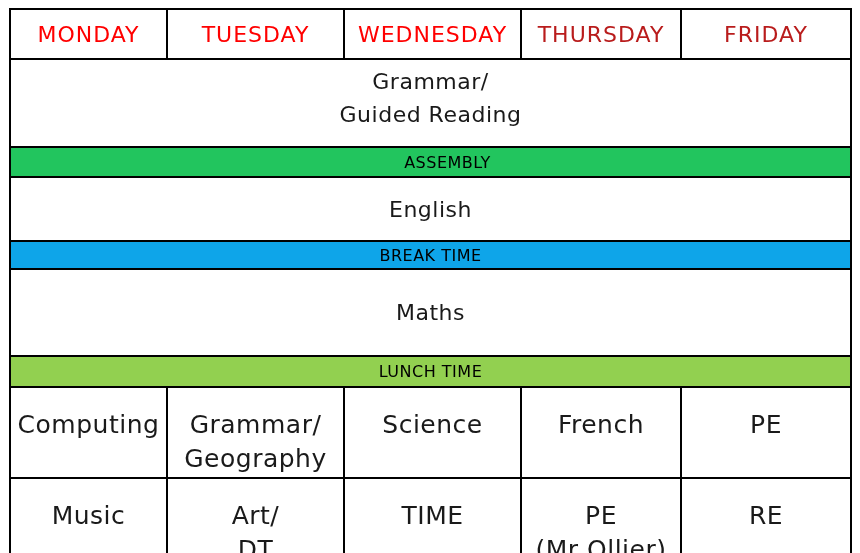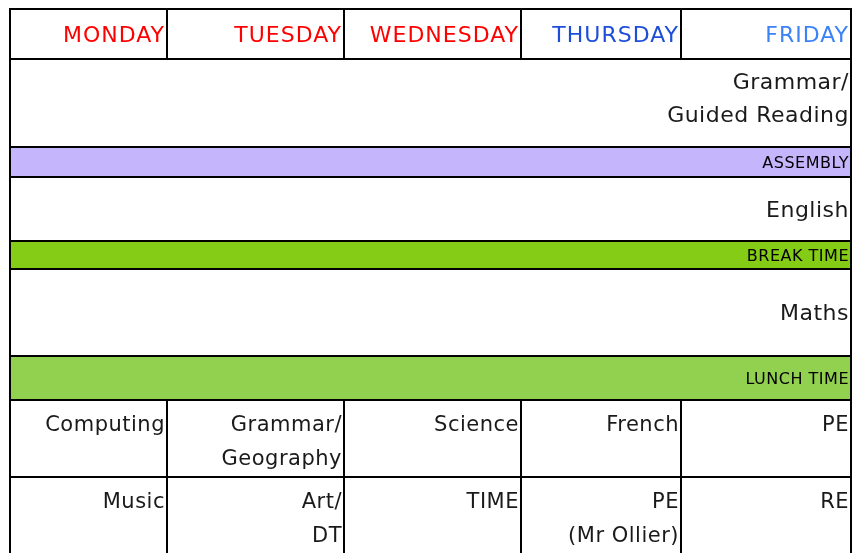--- a/index.html
+++ b/index.html
@@ -18,31 +18,31 @@
   table.timetable {
     position: absolute;
     left: 9px;
     top: 8px;
     width: 841px;
     border-collapse: collapse;
     table-layout: fixed;
   }
   table.timetable td {
     border: 2px solid #000000;
-    text-align: right;
+    text-align: center;
     overflow: hidden;
   }
   
   tr.r-header  { height: 50px; }
   tr.r-grammar { height: 88px; }
   tr.r-banner-1 { height: 30px; }
   tr.r-english { height: 64px; }
   tr.r-banner-2 { height: 28px; }
   tr.r-maths   { height: 87px; padding-left: 43px; }
-  tr.r-banner-3 { height: 44px; }
+  tr.r-banner-3 { height: 31px; }
   tr.r-pm1     { height: 67px; }
   tr.r-pm2     { height: 68px; }
 
   td.day-cell {
     vertical-align: middle;
     font-size: 22px;
     letter-spacing: 1px;
     font-weight: 400;
   }
   td.merged-cell {
@@ -57,22 +57,22 @@
     padding-top: 5px;
   }
   td.banner-cell {
     vertical-align: middle;
     font-size: 16px;
     letter-spacing: 0.5px;
     color: #000000;
   }
   td.lesson-cell {
     vertical-align: top;
-    padding-top: 6px;
-    font-size: 21px;
+    padding-top: 20px;
+    font-size: 25px;
     letter-spacing: 0.5px;
     line-height: 34px;
   }
   .line { min-height: 1px; }
 </style>
 </head>
 <body>
 
 <div class="canvas">
   <table class="timetable">
@@ -82,41 +82,41 @@
       <col style="width:177px">
       <col style="width:160px">
       <col style="width:170px">
     </colgroup>
     <tbody>
 
       <tr class="r-header">
         <td class="day-cell" style="color: rgb(255, 0, 0);">MONDAY</td>
         <td class="day-cell" style="color: rgb(255, 0, 0); margin-left: 23px;">TUESDAY</td>
         <td class="day-cell" style="color: rgb(255, 0, 0);">WEDNESDAY</td>
-        <td class="day-cell" style="color: #1d4ed8;">THURSDAY</td>
-        <td class="day-cell" style="color: #3b82f6;">FRIDAY</td>
+        <td class="day-cell" style="color: #b91c1c;">THURSDAY</td>
+        <td class="day-cell" style="color: #b91c1c;">FRIDAY</td>
       </tr>
 
       <tr class="r-grammar">
         <td colspan="5" class="merged-cell top-align">
           <div class="line">Grammar/</div>
           <div class="line">Guided Reading</div>
         </td>
       </tr>
 
       <tr class="r-banner-1">
-        <td colspan="5" class="banner-cell" style="background-color: #c4b5fd; padding-left: 35px;">ASSEMBLY</td>
+        <td colspan="5" class="banner-cell" style="background-color: #22c55e; padding-left: 35px;">ASSEMBLY</td>
       </tr>
 
       <tr class="r-english">
         <td colspan="5" class="merged-cell">English</td>
       </tr>
 
       <tr class="r-banner-2">
-        <td colspan="5" class="banner-cell" style="background-color: #84cc16;">BREAK TIME</td>
+        <td colspan="5" class="banner-cell" style="background-color: #0ea5e9;">BREAK TIME</td>
       </tr>
 
       <tr class="r-maths">
         <td colspan="5" class="merged-cell">Maths</td>
       </tr>
 
       <tr class="r-banner-3">
         <td colspan="5" class="banner-cell" style="background-color: rgb(146, 208, 80);">LUNCH TIME</td>
       </tr>
 

